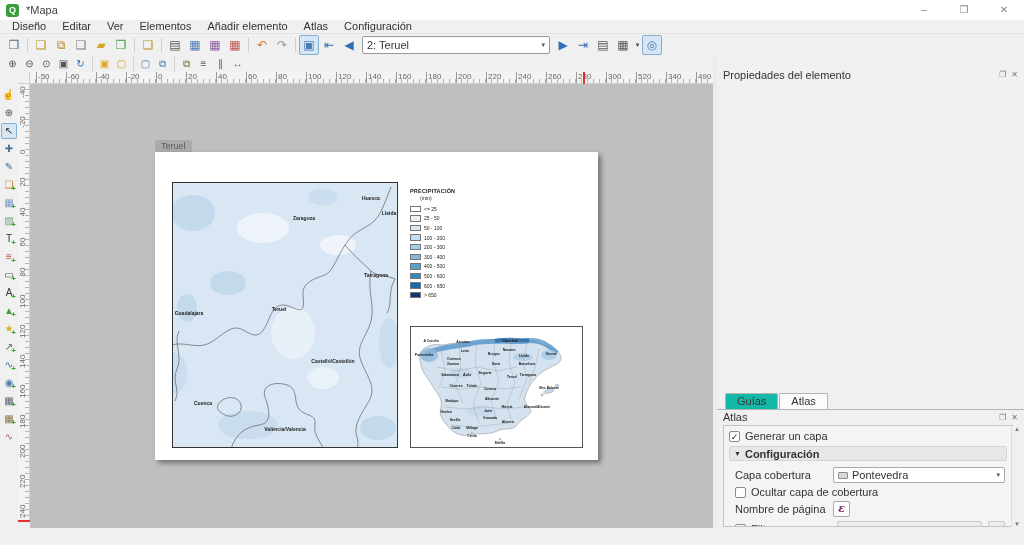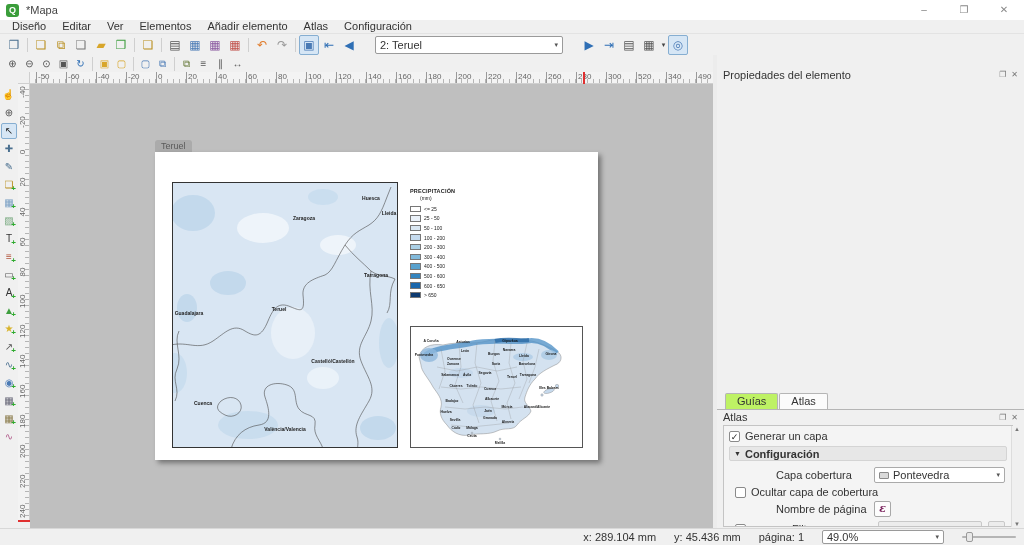--- a/index.html
+++ b/index.html
@@ -25,21 +25,21 @@
   .tbtn .g { font-size:12px; line-height:1; font-style:normal; }
   .tb2 .tbtn .g { font-size:10px; }
   .tbtn.pressed { background:#d6e6f5; border-color:#86aed1; }
   .tbtn.sep { width:7px; }
   .tbtn.sep::after { content:''; width:1px; height:14px; background:#cfcfcf; }
   .tbtn.dd { width:9px; }
   .tbtn.dd .g { font-size:7px; color:#444; }
   .tbtn.add::after { content:'+'; position:absolute; right:0px; bottom:-1px; color:#2daa2d; font-size:8px; font-weight:bold; }
   .combo { height:18px; background:#fff; border:1px solid #9a9a9a; border-radius:2px; display:flex; align-items:center; font-size:11px; padding:0 4px; position:relative; }
   .combo .caret { margin-left:auto; font-size:7px; color:#555; padding-left:6px; }
-  .atlas-combo { width:188px; margin:0 16px; }
+  .atlas-combo { width:188px; margin:0 3px; }
 
   
   .hruler { position:absolute; left:30px; top:72px; width:683px; height:12px; background:repeating-linear-gradient(to right,transparent 0 5px,#b5b5b5 5px 6px) bottom/100% 4px no-repeat,#f3f3f3; border-bottom:1px solid #cfcfcf; overflow:hidden; }
   .hnum { position:absolute; left:calc(6px + var(--i)*30px); top:0; font-size:8px; color:#666; padding-left:2px; }
   .hnum::before { content:''; position:absolute; left:0; top:0; width:1px; height:12px; background:#999; }
   .vruler { position:absolute; left:18px; top:84px; width:12px; height:437px; background:repeating-linear-gradient(to bottom,transparent 0 5px,#b5b5b5 5px 6px) right/4px 100% no-repeat,#f3f3f3; border-right:1px solid #cfcfcf; overflow:hidden; }
   .vnum { position:absolute; top:calc(2px + var(--i)*30px); left:0; width:12px; height:12px; font-size:8px; color:#666; transform:rotate(-90deg); text-align:center; }
   .corner { position:absolute; left:18px; top:72px; width:12px; height:12px; background:#f0f0f0; border-right:1px solid #cfcfcf; border-bottom:1px solid #cfcfcf; }
   .hmark { position:absolute; left:583px; top:72px; width:2px; height:12px; background:#e03030; }
   .vmark { position:absolute; left:18px; top:520px; width:12px; height:2px; background:#e03030; }
@@ -70,36 +70,36 @@
   .ilab { position:absolute; font-size:3.4px; font-weight:bold; color:#1a1a1a; transform:translate(-50%,-50%); white-space:nowrap; }
 
   
   .splitter { position:absolute; left:713px; top:55px; width:4px; height:473px; background:#ececec; }
   .panel { position:absolute; left:717px; top:65px; width:307px; height:463px; background:#f0f0f0; }
   .panel-header { height:19px; display:flex; align-items:center; padding:0 6px; }
   .panel-header .ph-title { font-size:11px; color:#333; }
   .ph-icons { margin-left:auto; display:flex; gap:5px; }
   .ph-ic { font-size:8px; color:#777; }
   .tabsrow { position:absolute; left:0; top:327px; width:307px; height:17px; display:flex; align-items:flex-end; padding-left:8px; }
-  .tab { border:1px solid #b5b5b5; border-bottom:none; border-radius:2px 2px 0 0; padding:1px 11px 2px; font-size:11px; background:#bef264; color:#333; margin-right:1px; }
+  .tab { border:1px solid #b5b5b5; border-bottom:none; border-radius:2px 2px 0 0; padding:1px 11px 2px; font-size:11px; background:#14b8a6; color:#333; margin-right:1px; }
   .tab.active { background:#fbfbfb; }
   .atlas-dock { position:absolute; left:0; top:344px; width:307px; height:119px; border-top:1px solid #b5b5b5; background:#f0f0f0; }
   .atlas-head { height:14px; display:flex; align-items:center; padding:0 6px; }
   .atlas-head .ph-title { font-size:11px; }
   .atlas-body { position:absolute; left:6px; top:15px; width:290px; height:102px; border:1px solid #c4c4c4; background:#f4f4f4; padding:3px 5px; overflow:hidden; }
   .chkrow { display:flex; align-items:center; height:14px; gap:5px; }
   .chk { width:11px; height:11px; background:#fff; border:1px solid #8a8a8a; border-radius:2px; font-size:9px; line-height:10px; text-align:center; color:#222; flex:0 0 auto; }
   .chk.empty { color:transparent; }
   .chklab { font-size:11px; }
   .cfg-head { margin-top:3px; height:15px; background:#e7e7e7; border:1px solid #d4d4d4; border-radius:2px; display:flex; align-items:center; padding:0 4px; gap:4px; }
   .cfg-head .tri { font-size:7px; color:#333; }
   .cfg-head .cfg-title { font-size:11px; font-weight:bold; }
   .cfg-body { padding:4px 2px 0 6px; }
   .formrow { display:flex; align-items:center; height:20px; gap:6px; }
-  .flabel { width:92px; font-size:11px; flex:0 0 auto;margin-left:41px; }
+  .flabel { width:92px; font-size:11px; flex:0 0 auto; }
   .fcombo { flex:1; height:16px; background:#fff; border:1px solid #aaa; border-radius:2px; display:flex; align-items:center; padding:0 4px; gap:4px; font-size:11px; }
   .fcombo .caret { margin-left:auto; font-size:7px; color:#555; }
   .lyr-ic { width:10px; height:7px; background:#d9d9d9; border:1px solid #8a8a8a; border-radius:1px; flex:0 0 auto; }
   .abc { font-size:7px; color:#666; }
   .ebtn { width:17px; height:16px; background:#fdfdfd; border:1px solid #a8a8a8; border-radius:2px; color:#7a215c; font-family:"DejaVu Serif",serif; font-style:italic; font-weight:bold; font-size:11px; text-align:center; line-height:14px; flex:0 0 auto; }
   .ebtn.disabled, .finput.disabled { background:#ececec; color:#b0b0b0; border-color:#c8c8c8; }
   .finput { flex:1; height:16px; border:1px solid #aaa; border-radius:2px; background:#fff; }
   .pscroll { position:absolute; right:2px; top:16px; width:11px; height:101px; background:#f0f0f0; border-left:1px solid #ddd; display:flex; flex-direction:column; justify-content:space-between; align-items:center; }
   .pscroll .sa { font-size:6px; color:#777; }
 
@@ -584,27 +584,14 @@
           </div>
         </div>
       </div>
       <div class="pscroll">
         <span class="sa">▲</span>
         <span class="sa">▼</span>
       </div>
     </div>
   </div>
 
-  <div class="statusbar">
-    <span>x: 289.104 mm</span>
-    <span>y: 45.436 mm</span>
-    <span>página: 1</span>
-    <span class="combo zoom-combo">
-      <span>49.0%</span>
-      <span class="caret">▾</span>
-    </span>
-    <span class="zslider">
-      <span class="track"></span>
-      <span class="thumb"></span>
-    </span>
-  </div>
 
 </div>
 
 </body></html>

